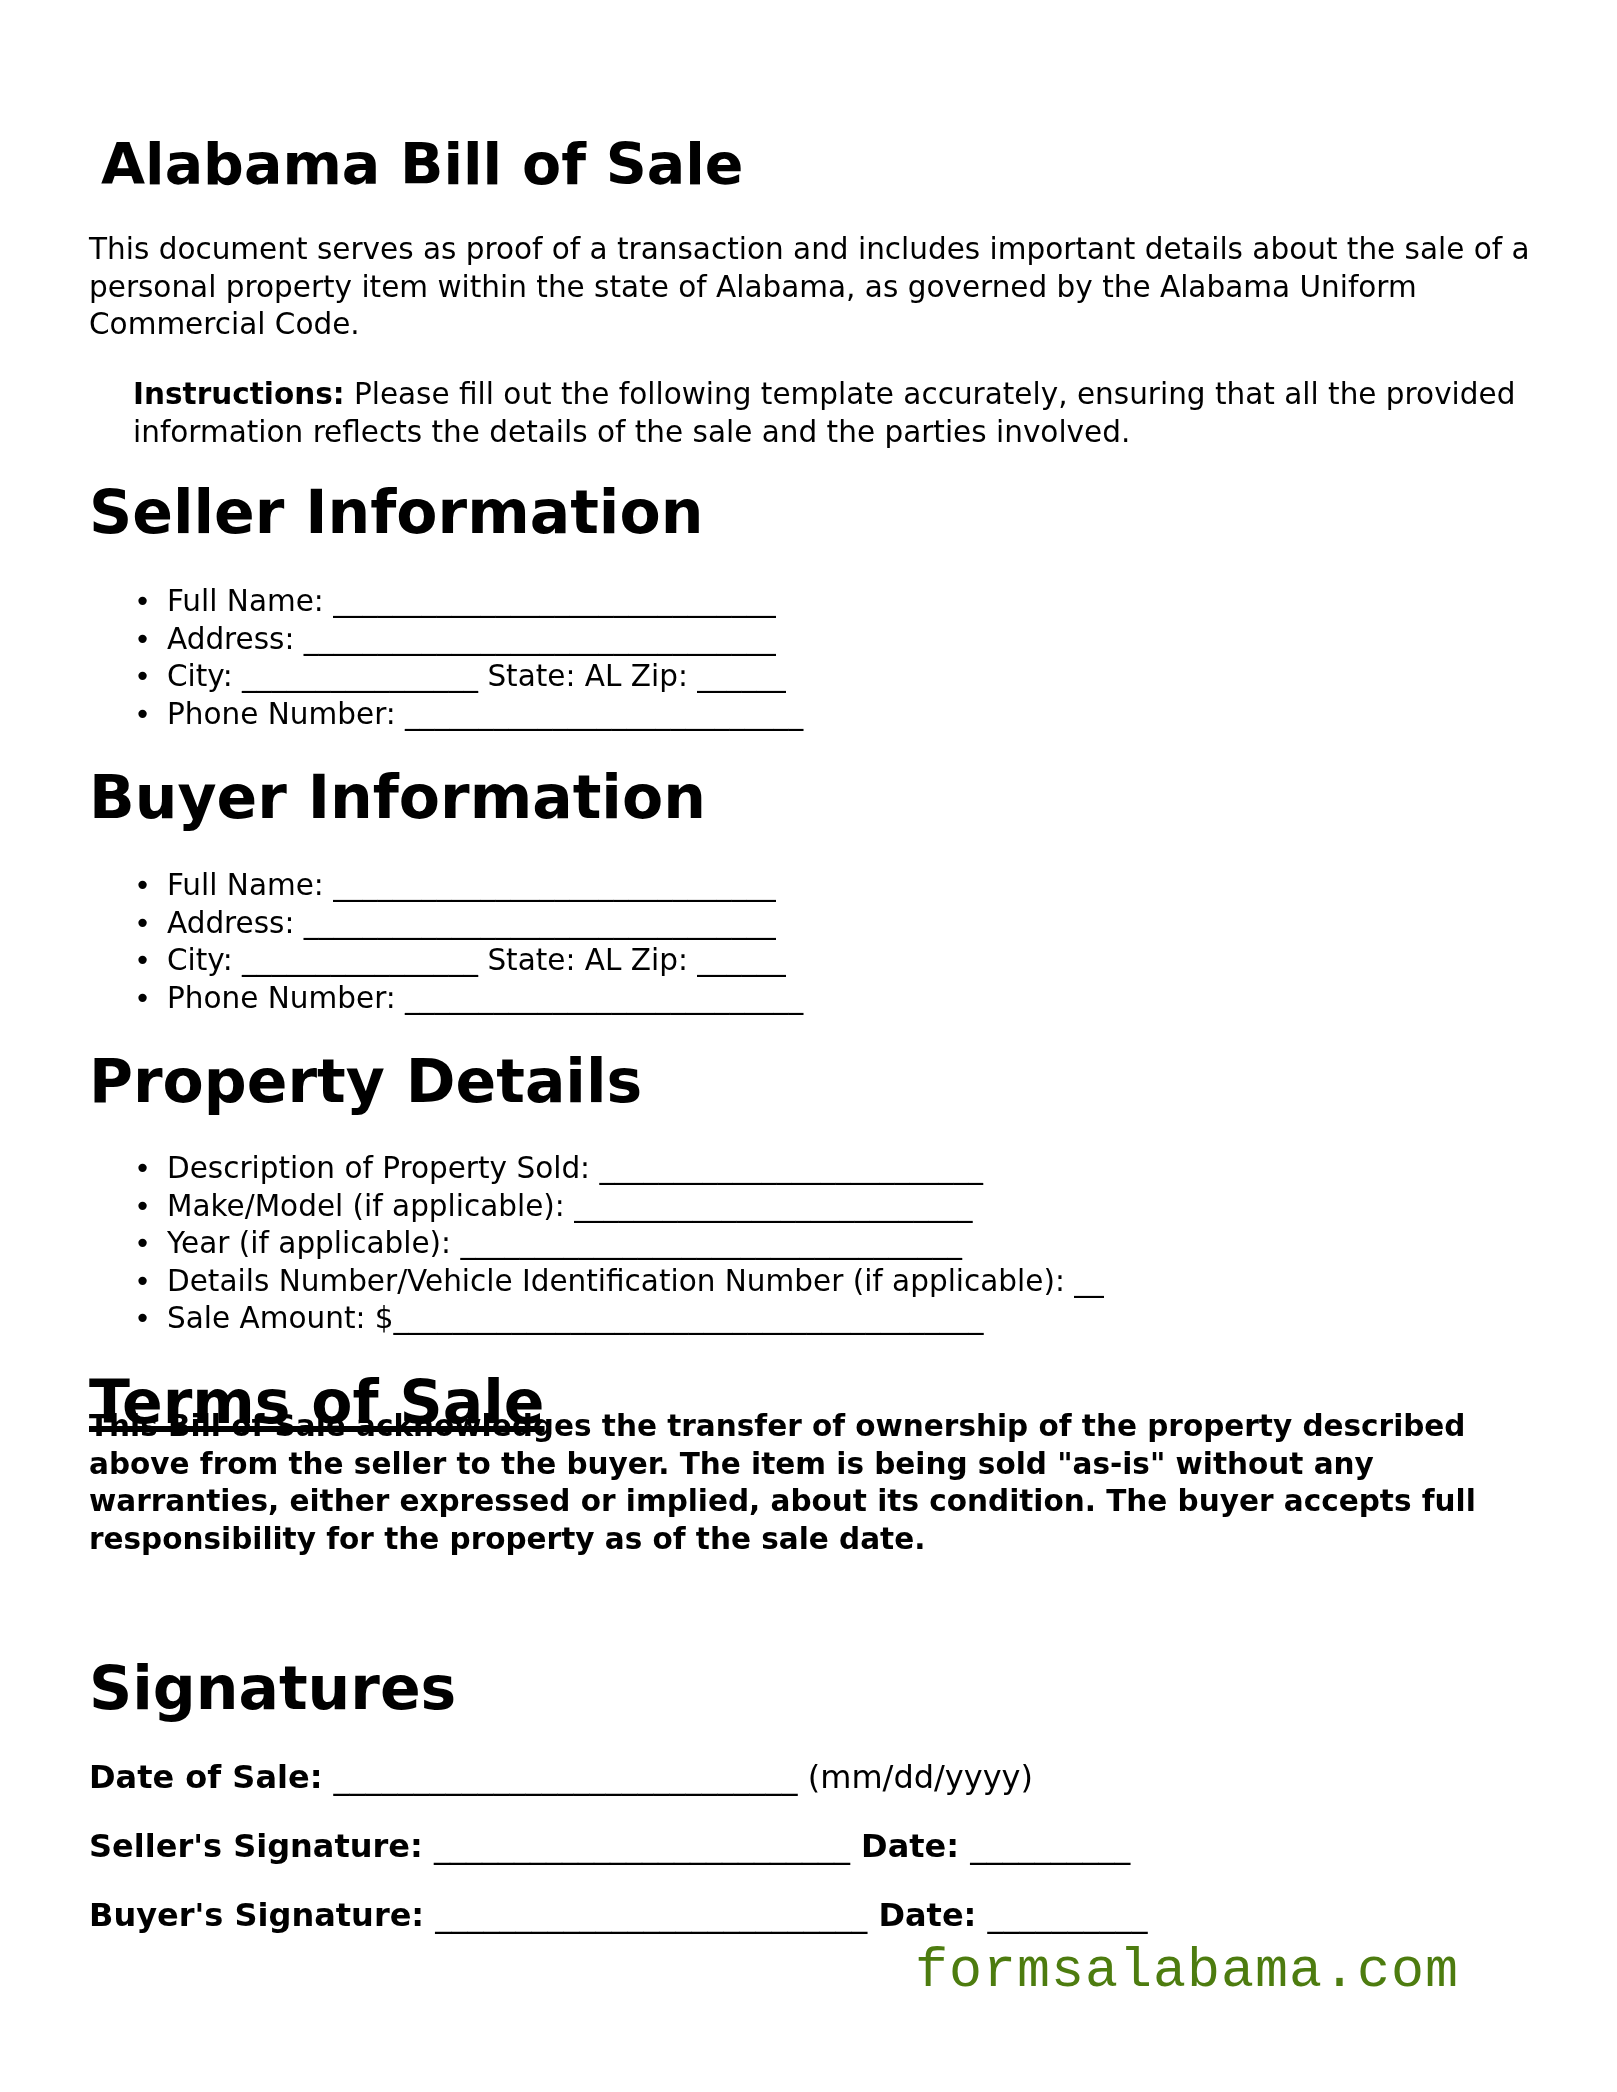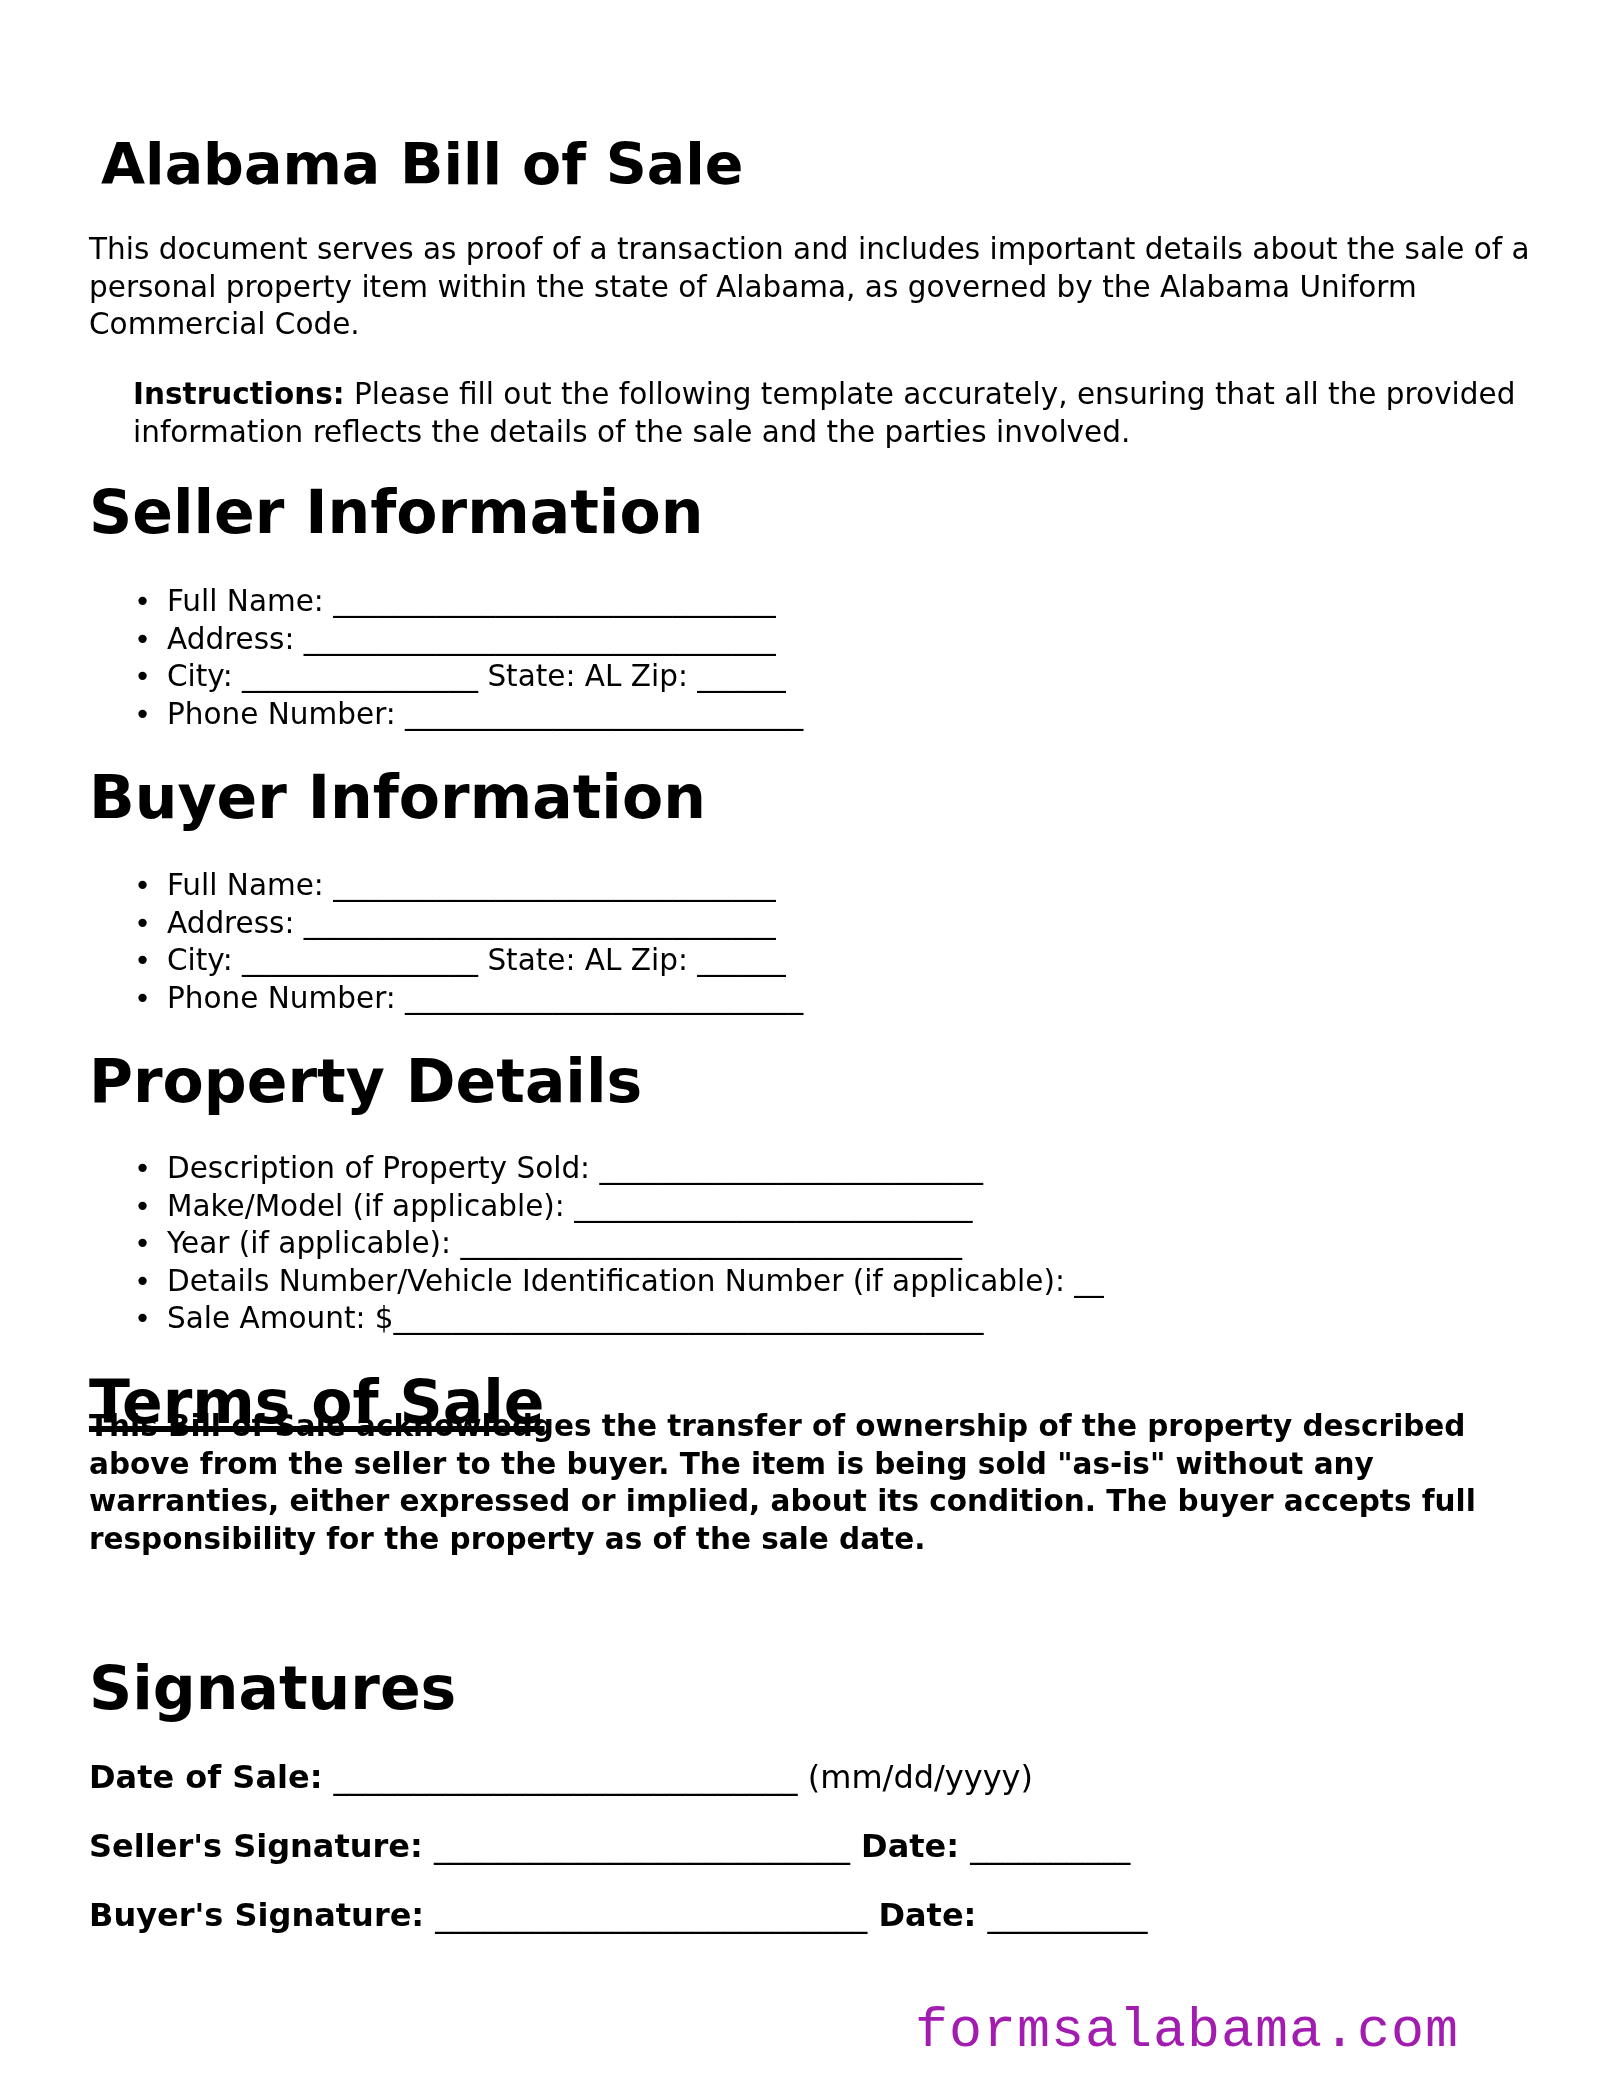--- a/index.html
+++ b/index.html
@@ -76,25 +76,25 @@
       left: 0;
       margin: 0;
       font-size: 32px;
       line-height: 40px;
       white-space: nowrap;
     }
     .sigrow .lbl { font-weight: bold; }
     .footer {
       position: absolute;
       left: 915px;
-      top: 2000px;
+      top: 1940px;
       font-family: "Liberation Mono", "DejaVu Sans Mono", monospace;
       font-size: 55px;
       line-height: 64px;
-      color: #a21caf;
+      color: #4d7c0f;
       letter-spacing: 1px;
       white-space: nowrap;
     }
   </style>
 </head>
 <body>
 
 <div class="page">
 
   <h1 class="title">Alabama Bill of Sale</h1>

